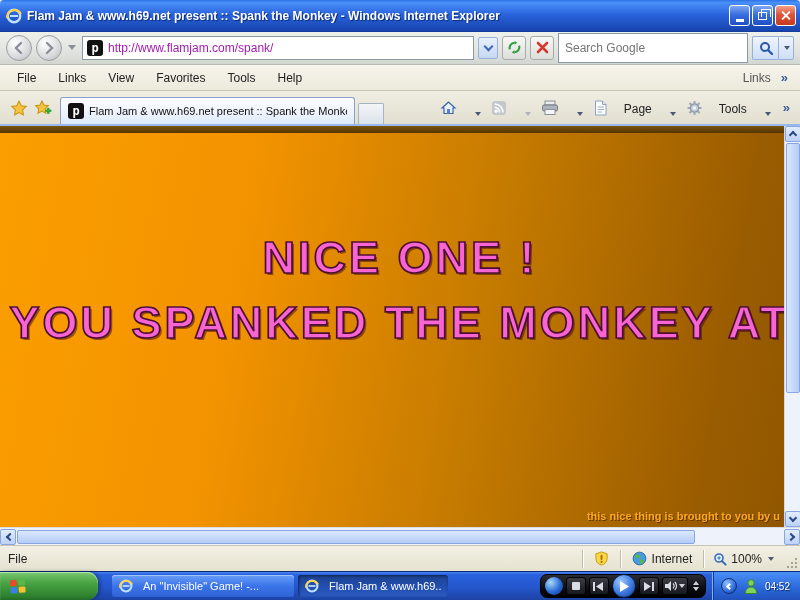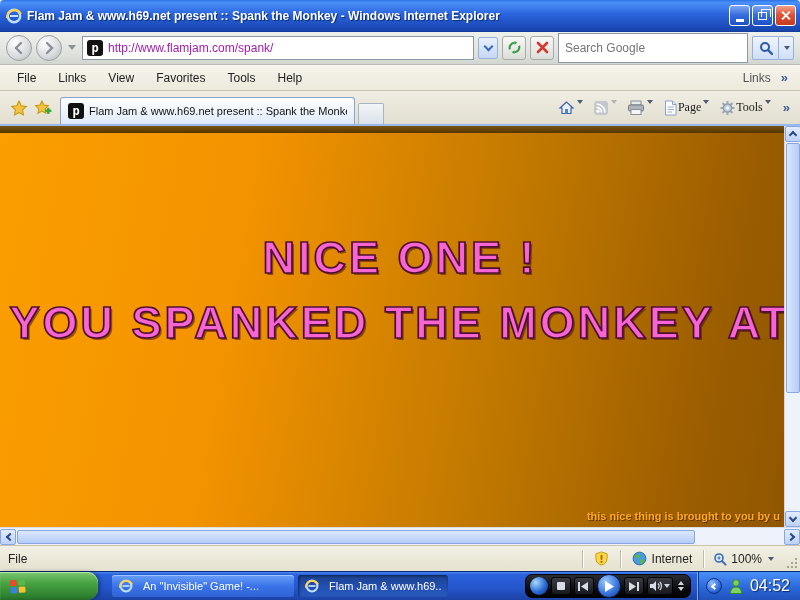--- a/index.html
+++ b/index.html
@@ -72,21 +72,21 @@
   .tabbar { height:33px; display:flex; align-items:flex-end; background:linear-gradient(180deg,#f0eee2,#e2dfd0);
     padding:0 4px; }
   .fav-btns { display:flex; align-items:center; gap:6px; padding:0 8px 7px 6px; }
   .tab { width:295px; height:27px; border:1px solid #8aa0c8; border-bottom:none; border-radius:3px 3px 0 0;
     background:linear-gradient(180deg,#fdfeff 0%,#eef4fd 55%,#dde9fa 100%);
     display:flex; align-items:center; gap:5px; padding:0 7px; }
   .tab-title { font-size:11px; color:#111; white-space:nowrap; overflow:hidden; }
   .newtab-stub { width:26px; height:21px; margin-left:3px; border:1px solid #a8b4c4; border-bottom:none;
     border-radius:2px 2px 0 0; background:linear-gradient(180deg,#f4f6f8,#dbe2ea); }
   .cmd-area { flex:1; display:flex; align-items:center; justify-content:flex-end; gap:2px; padding-bottom:5px; }
-  .cmd-btn { display:flex; align-items:flex-start; gap:0; padding:3px 4px; border-radius:2px; color:#222; font-size:12px;font-family:Liberation Serif, serif; }
+  .cmd-btn { display:flex; align-items:flex-end; gap:16px; padding:3px 4px; border-radius:2px; color:#222; font-size:12px; }
   .dd-arrow { width:0;height:0;border-left:3.5px solid transparent;border-right:3.5px solid transparent;
     border-top:4px solid #4a5a74; margin-left:2px; }
   .dd-arrow.dis { border-top-color:#b0b4b8; }
 
   
   .content { height:408px; position:relative; border-top:2px solid #98b9f0; }
   .page { position:absolute; inset:0; background:linear-gradient(100deg,#fb9e00 0%,#f39300 30%,#c47a00 60%,#9a5c00 88%,#8f5600 100%); }
   .page-strip { height:7px; background:linear-gradient(180deg,#7a5510,#553500); }
   .bigtext { margin-top:92px; text-align:center; }
   .pink-line { font-weight:bold; font-size:45px; line-height:65px; letter-spacing:3px;
@@ -154,21 +154,21 @@
   .tiny-arr { width:0;height:0;border-left:3px solid transparent;border-right:3px solid transparent; }
   .tiny-arr.u { border-bottom:4px solid #cfd4dc; } .tiny-arr.d { border-top:4px solid #cfd4dc; }
   .tray { display:flex; align-items:center; gap:6px; padding:0 10px 0 8px; margin-left:2px;
     background:linear-gradient(180deg,#4a90f8 0%,#2a66d8 60%,#2152bc 100%);
     border-left:1px solid #7fb0ff; box-shadow:inset 1px 0 0 #12389a; }
   .hide-chev { width:16px; height:16px; border-radius:50%;
     background:radial-gradient(circle at 35% 30%,#8ec0fc,#2a66d8 65%,#16408f); border:1px solid #0f3078;
     display:flex; align-items:center; justify-content:center; }
   .chev-left { width:5px; height:5px; border-left:2px solid #fff; border-bottom:2px solid #fff;
     transform:rotate(45deg); margin-left:2px; }
-  .clock { color:#fff; font-size:16px; text-shadow:1px 1px 1px #0a2a6a; }
+  .clock { color:#fff; font-size:10px; text-shadow:1px 1px 1px #0a2a6a; }
   svg { display:block; }
 </style>
 </head>
 <body>
 
 <div class="window">
 
   <div class="titlebar">
     <svg class="ie-e" viewBox="0 0 16 16">
       <circle cx="8" cy="8" r="6.2" fill="none" stroke="#bfe0ff" stroke-width="2.4"></circle>

